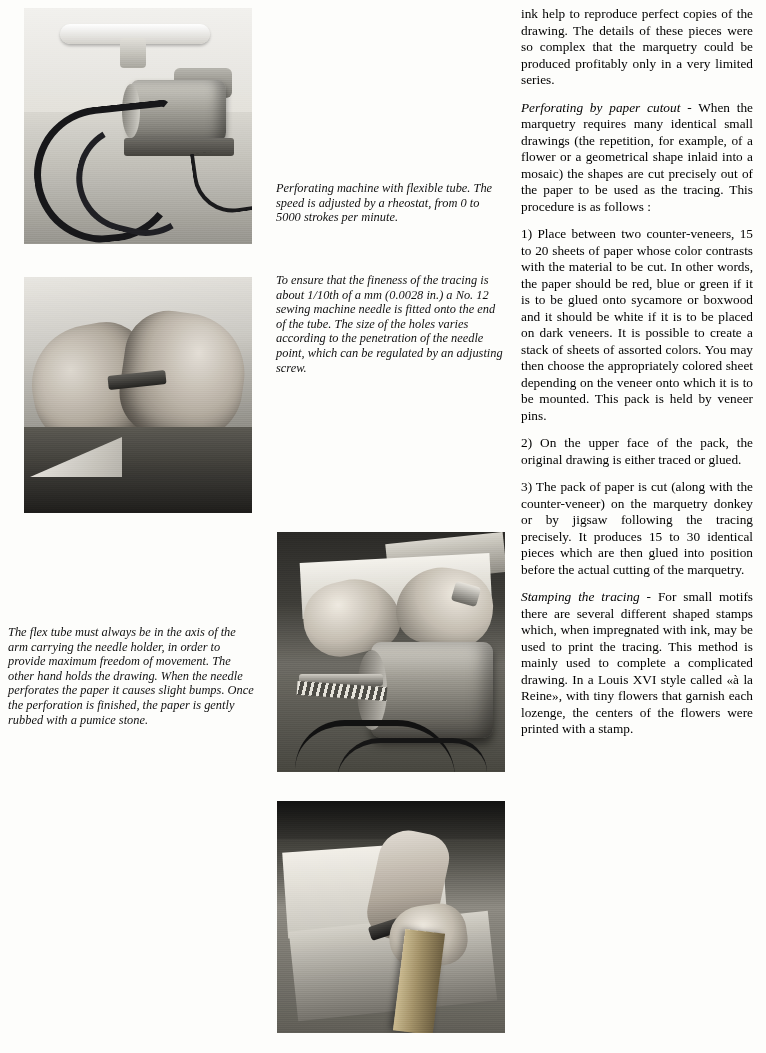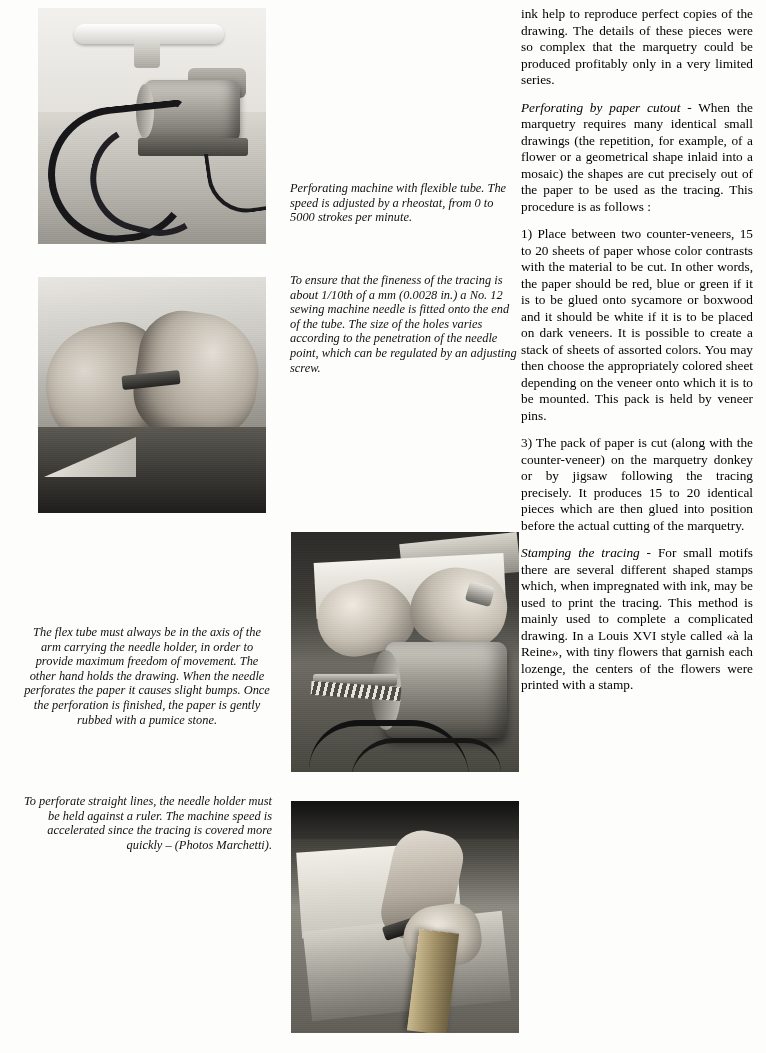--- a/index.html
+++ b/index.html
@@ -17,21 +17,21 @@
   .page {
     position: relative;
     width: 766px;
     height: 1053px;
     background: #fdfdfb;
   }
 
   
   .left-col {
     position: absolute;
-    left: 14px;
+    left: 0;
     top: 0;
     width: 505px;
     height: 828px;
   }
 
   .photo {
     position: absolute;
     background: #2b2b2b;
     overflow: hidden;
   }
@@ -287,21 +287,21 @@
     line-height: 14.6px;
     color: #111;
   }
   #caption-perforating-machine {
     left: 276px; top: 181px; width: 220px; text-align: left;
   }
   #caption-fineness {
     left: 276px; top: 273px; width: 228px; text-align: left;
   }
   #caption-flex-tube {
-    left: 8px; top: 625px; width: 250px; text-align: center;
+    left: 8px; top: 625px; width: 250px; text-align: left;
   }
   #caption-straight-lines {
     left: 8px; top: 794px; width: 250px; text-align: right;
   }
 
   
   .right-col {
     position: absolute;
     left: 521px;
     top: 6px;
@@ -388,31 +388,31 @@
         <div class="grain"></div>
       </div>
     </div>
 
     <div class="caption" id="caption-perforating-machine">Perforating machine with flexible tube. The speed is adjusted by a rheostat, from 0 to 5000 strokes per minute.</div>
 
     <div class="caption" id="caption-fineness">To ensure that the fineness of the tracing is about 1/10th of a mm (0.0028 in.) a No. 12 sewing machine needle is fitted onto the end of the tube. The size of the holes varies according to the penetration of the needle point, which can be regulated by an adjusting screw.</div>
 
     <div class="caption" id="caption-flex-tube">The flex tube must always be in the axis of the arm carrying the needle holder, in order to provide maximum freedom of movement. The other hand holds the drawing. When the needle perforates the paper it causes slight bumps. Once the perforation is finished, the paper is gently rubbed with a pumice stone.</div>
 
-    <div class="caption" id="caption-straight-lines">To perforate straight lines, the needle holder must be held against a ruler. The machine speed is accelerated since the tracing is covered more quickly – (Photos Marchetti).</div>
   </div>
 
   <div class="right-col">
 
     <p class="first">ink help to reproduce perfect copies of the drawing. The details of these pieces were so complex that the marquetry could be produced profitably only in a very limited series.</p>
 
     <p><span class="run-in">Perforating by paper cutout</span><span> - When the marquetry requires many identical small drawings (the repetition, for example, of a flower or a geometrical shape inlaid into a mosaic) the shapes are cut precisely out of the paper to be used as the tracing. This procedure is as follows :</span></p>
 
     <p class="numbered">1) Place between two counter-veneers, 15 to 20 sheets of paper whose color contrasts with the material to be cut. In other words, the paper should be red, blue or green if it is to be glued onto sycamore or boxwood and it should be white if it is to be placed on dark veneers. It is possible to create a stack of sheets of assorted colors. You may then choose the appropriately colored sheet depending on the veneer onto which it is to be mounted. This pack is held by veneer pins.</p>
 
-
-    <p class="numbered">3)  The pack of paper is cut (along with the counter-veneer) on the marquetry donkey or by jigsaw following the tracing precisely. It produces 15 to 20 identical pieces which are then glued into position before the actual cutting of the marquetry.</p>
+    <p class="numbered">2)  On the upper face of the pack, the original drawing is either traced or glued.</p>
+
+    <p class="numbered">3)  The pack of paper is cut (along with the counter-veneer) on the marquetry donkey or by jigsaw following the tracing precisely. It produces 15 to 30 identical pieces which are then glued into position before the actual cutting of the marquetry.</p>
 
     <p><span class="run-in">Stamping the tracing</span><span> - For small motifs there are several different shaped stamps which, when impregnated with ink, may be used to print the tracing. This method is mainly used to complete a complicated drawing. In a Louis XVI style called «à la Reine», with tiny flowers that garnish each lozenge, the centers of the flowers were printed with a stamp.</span></p>
 
   </div>
 
 </div>
 
 </body></html>

